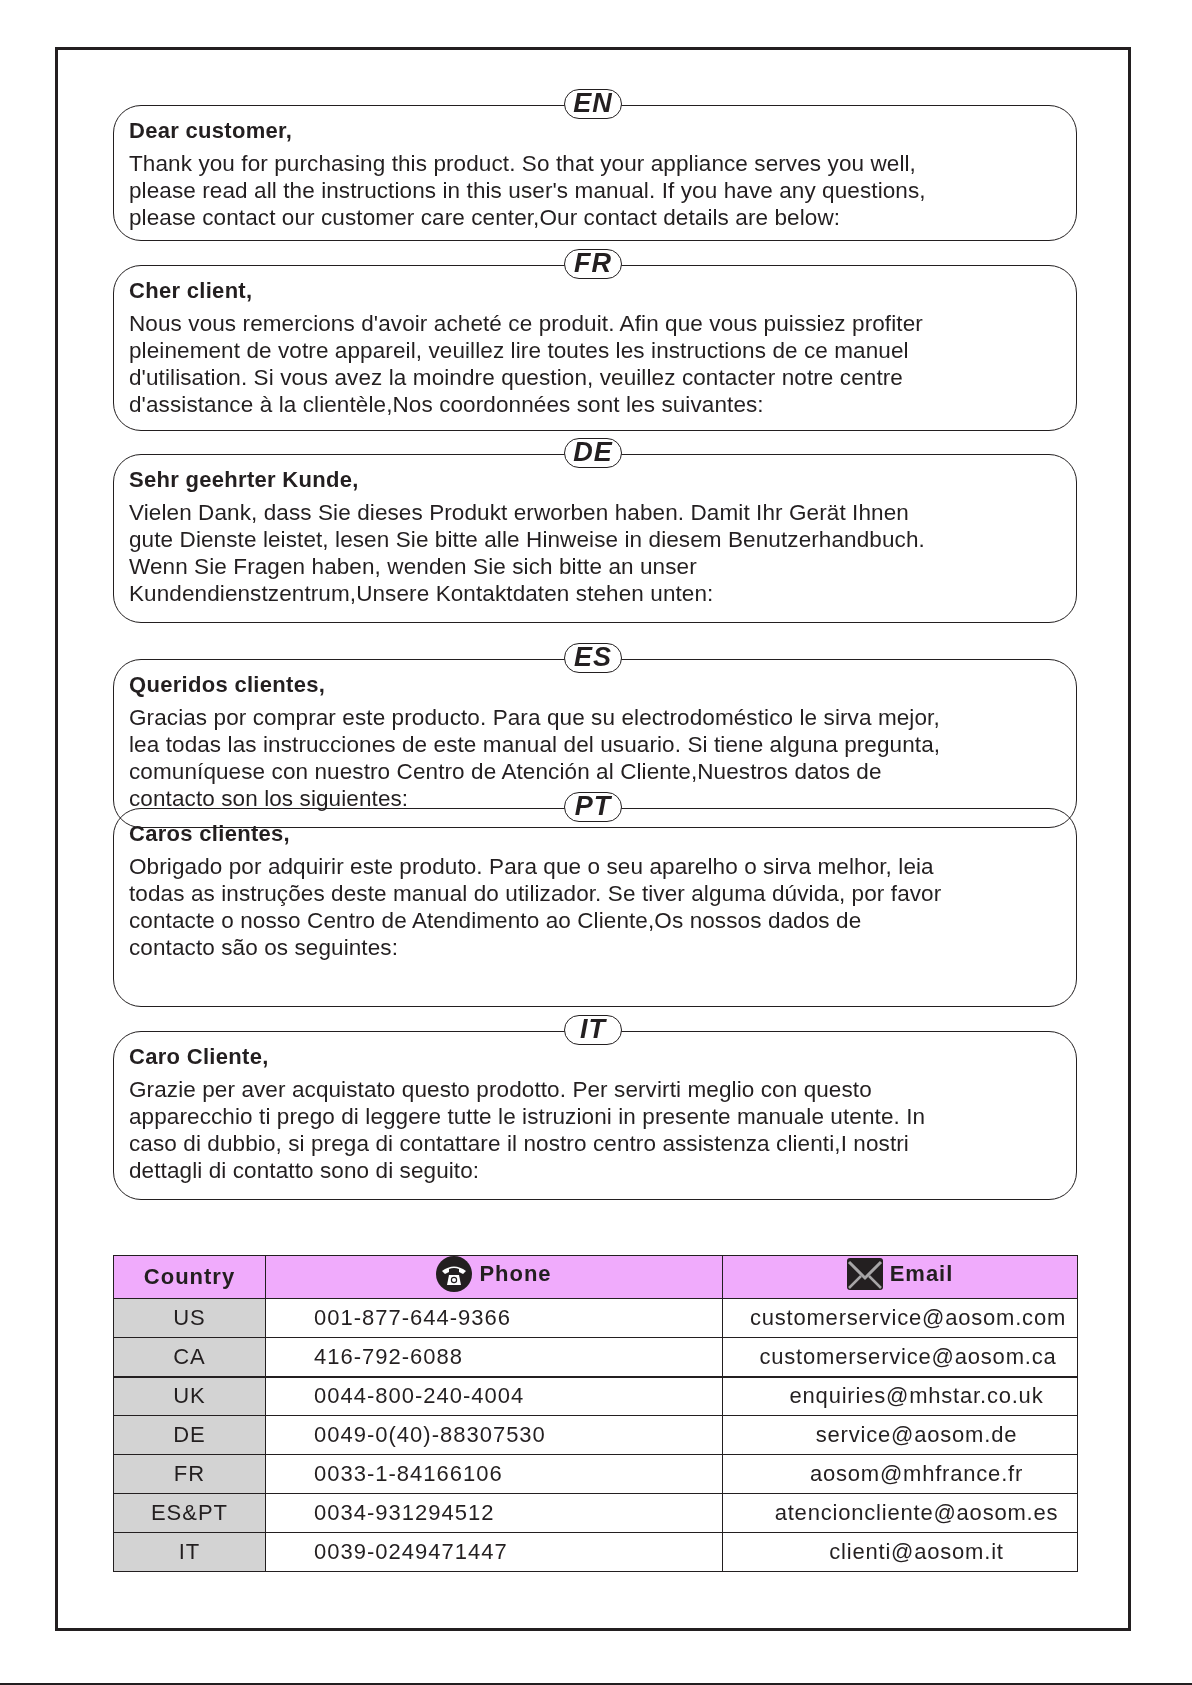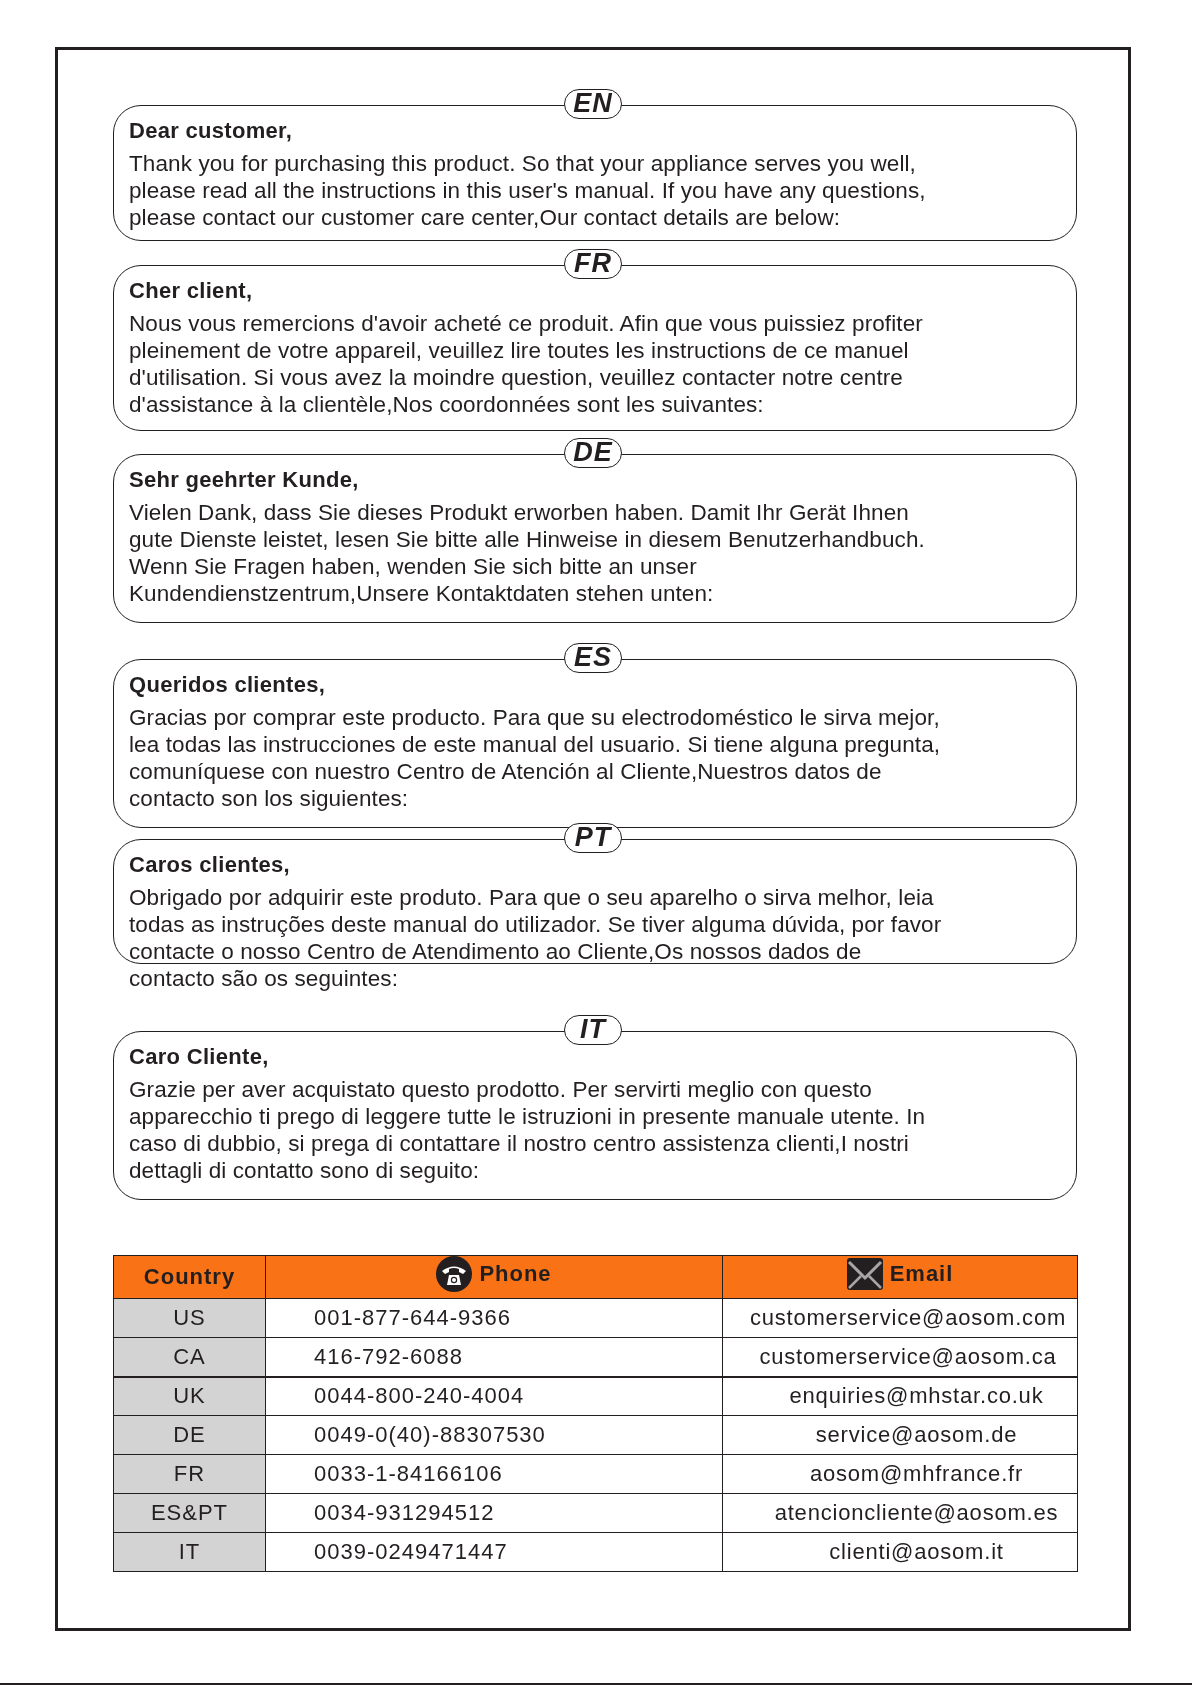--- a/index.html
+++ b/index.html
@@ -13,21 +13,21 @@
            padding: 0 6px; box-sizing: border-box; border: 1.5px solid #231f20;
            border-radius: 15px; background: #fff; font-weight: bold; font-size: 27px;
            line-height: 27px; text-align: center; letter-spacing: 1px; font-style: italic; }
   .greeting { font-weight: bold; font-size: 22px; line-height: 26px; margin: 0 0 6px 0;
               letter-spacing: 0.3px; }
   .body-text { font-size: 22.5px; line-height: 27px; margin: 0; letter-spacing: 0.1px; }
   .contact-table { position: absolute; left: 113px; top: 1255px; width: 965px;
                    border-collapse: collapse; font-size: 22px; }
   .contact-table th, .contact-table td { border: 1px solid #231f20; height: 39px;
                    padding: 0; box-sizing: border-box; }
-  .contact-table th { background: #f97316; font-weight: bold; font-size: 22px;
+  .contact-table th { background: #f0abfc; font-weight: bold; font-size: 22px;
                       letter-spacing: 1px; height: 41px; }
   .contact-table td.country { background: #d3d3d3; text-align: center; width: 152px;
                       letter-spacing: 1px; margin-top: 44px; }
   .contact-table td.phone { padding-left: 48px; width: 457px; letter-spacing: 1px; }
   .contact-table td.email { padding-left: 16px; letter-spacing: 0.8px; text-align: center; }
   .contact-table td.email.indent { padding-left: 33px; }
   .contact-table tr.thick-top td { border-top: 2.5px solid #231f20; }
   .hdr-inner { display: inline-flex; align-items: center; gap: 7px; }
   .bottom-rule { position: absolute; left: 0; top: 1683px; width: 1192px; height: 2px;
                  background: #231f20; }
@@ -65,21 +65,21 @@
 
 <div class="section" style="top:647px;height:169px;margin-top:12px;">
   <div class="badge">ES</div>
   <p class="greeting">Queridos clientes,</p>
   <p class="body-text">Gracias por comprar este producto. Para que su electrodoméstico le sirva mejor,</p>
   <p class="body-text">lea todas las instrucciones de este manual del usuario. Si tiene alguna pregunta,</p>
   <p class="body-text">comuníquese con nuestro Centro de Atención al Cliente,Nuestros datos de</p>
   <p class="body-text">contacto son los siguientes:</p>
 </div>
 
-<div class="section" style="top:839px;height:125px;">
+<div class="section" style="top:808px;height:199px;">
   <div class="badge">PT</div>
   <p class="greeting">Caros clientes,</p>
   <p class="body-text">Obrigado por adquirir este produto. Para que o seu aparelho o sirva melhor, leia</p>
   <p class="body-text">todas as instruções deste manual do utilizador. Se tiver alguma dúvida, por favor</p>
   <p class="body-text">contacte o nosso Centro de Atendimento ao Cliente,Os nossos dados de</p>
   <p class="body-text">contacto são os seguintes:</p>
 </div>
 
 <div class="section" style="top:1031px;height:169px;">
   <div class="badge">IT</div>

